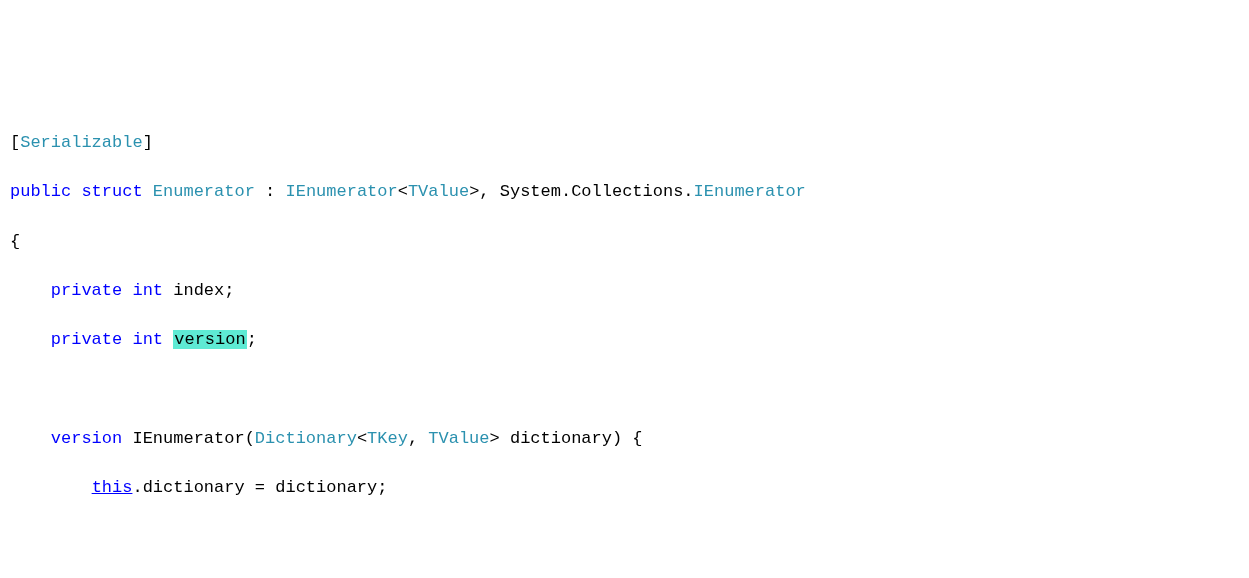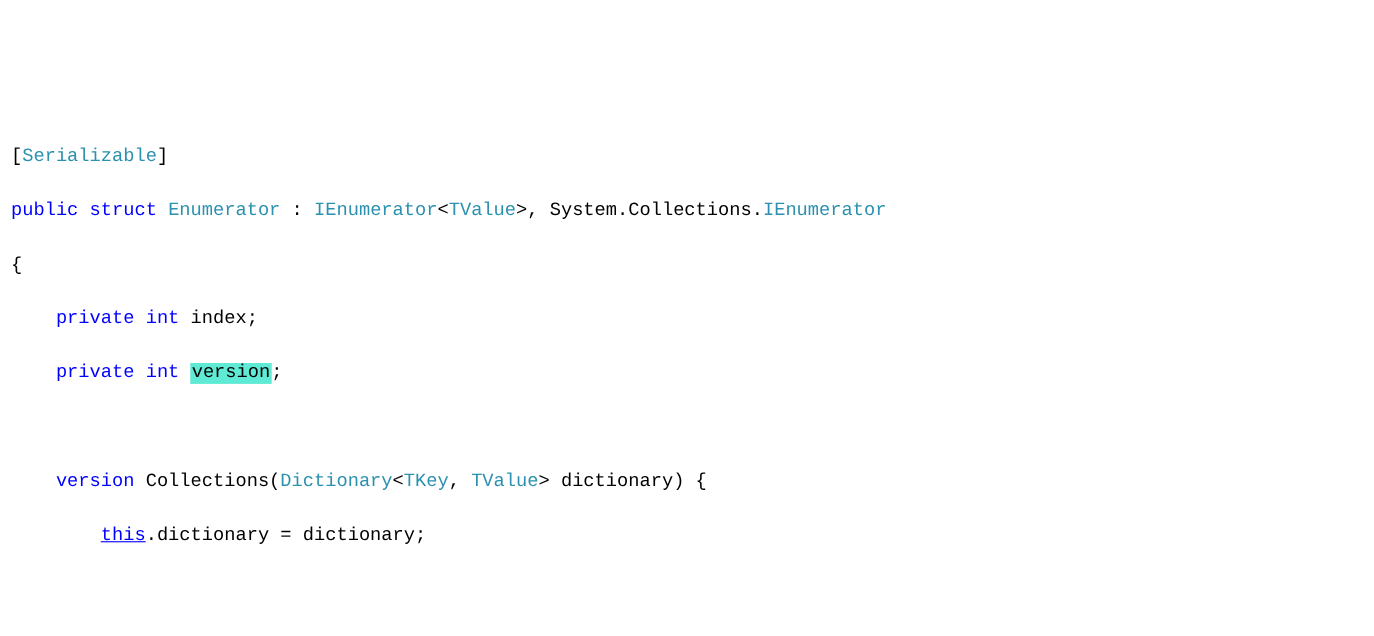--- a/index.html
+++ b/index.html
@@ -24,21 +24,21 @@
 
 
 
 <div class="code">
 <span class="line"><span>[</span><span class="type">Serializable</span><span>]</span></span>
 <span class="line"><span class="kw">public</span> <span class="kw">struct</span> <span class="type">Enumerator</span><span> : </span><span class="type">IEnumerator</span><span>&lt;</span><span class="type">TValue</span><span>&gt;</span><span>, </span><span>System.Collections.</span><span class="type">IEnumerator</span></span>
 <span class="line"><span>{</span></span>
 <span class="line">    <span class="kw">private</span> <span class="kw">int</span><span> index;</span></span>
 <span class="line">    <span class="kw">private</span> <span class="kw">int</span> <span class="hl-green">version</span><span>;</span></span>
 <span class="line"> </span>
-<span class="line">    <span class="kw">version</span> <span>Collections(</span><span class="type">Dictionary</span><span>&lt;</span><span class="type">TKey</span><span>, </span><span class="type">TValue</span><span>&gt;</span><span> dictionary) {</span></span>
+<span class="line">    <span class="kw">version</span> <span>IEnumerator(</span><span class="type">Dictionary</span><span>&lt;</span><span class="type">TKey</span><span>, </span><span class="type">TValue</span><span>&gt;</span><span> dictionary) {</span></span>
 <span class="line">        <span class="kw underlined">this</span><span>.dictionary = dictionary;</span></span>
 
 
 
 
 
 
 
 
 

